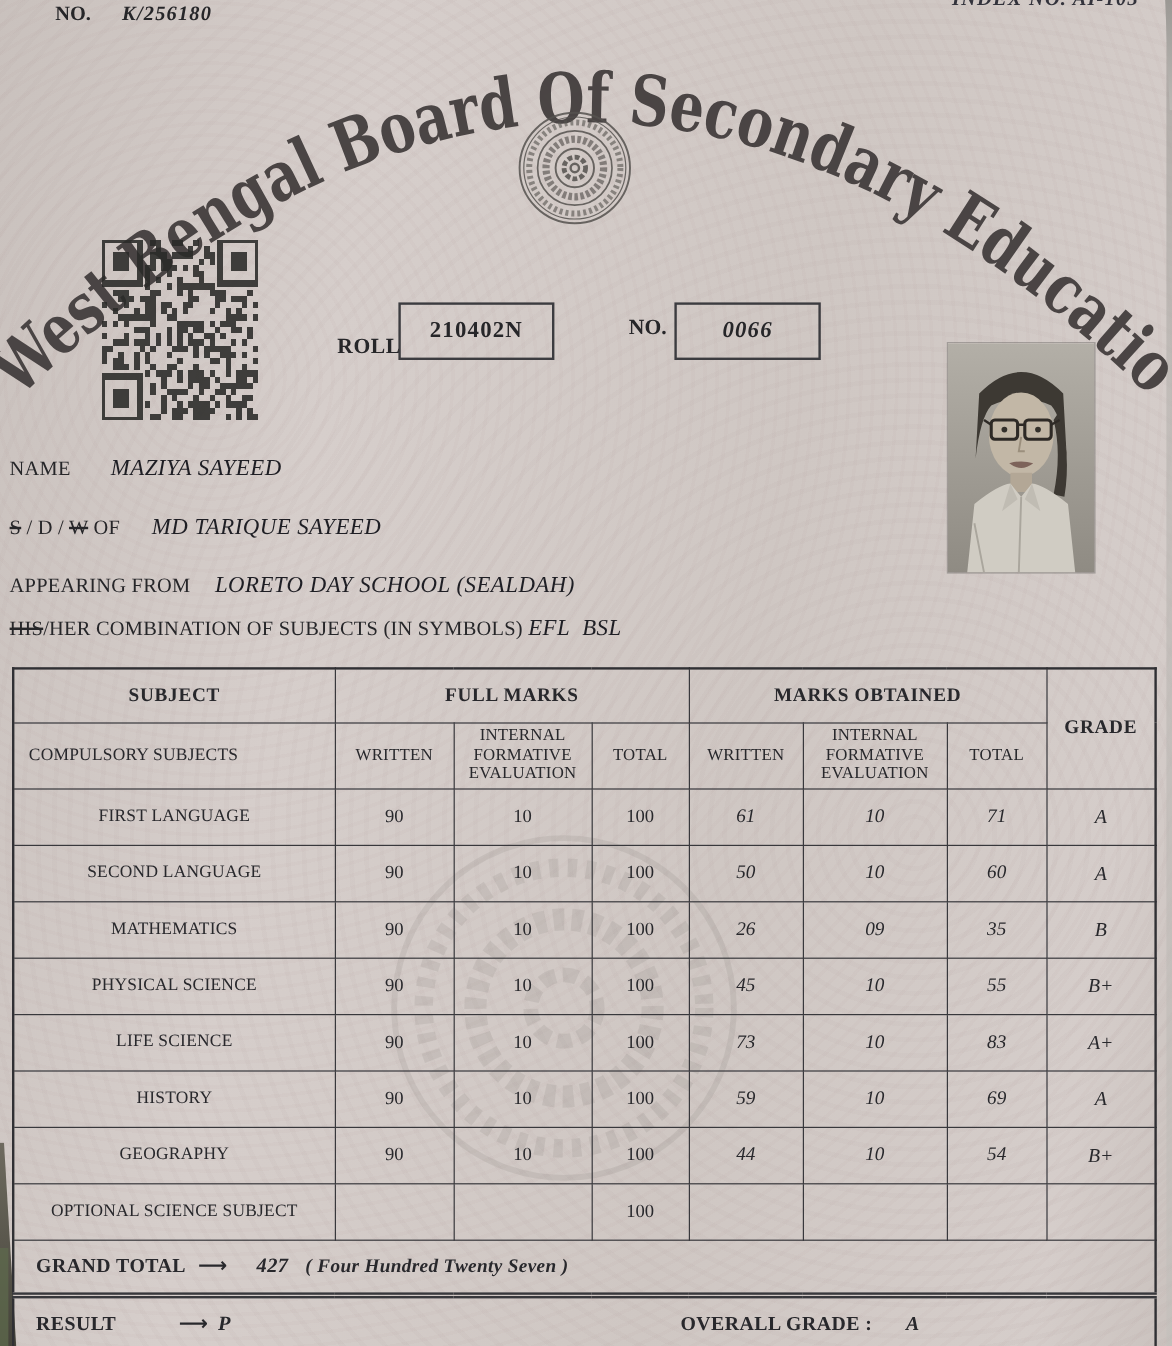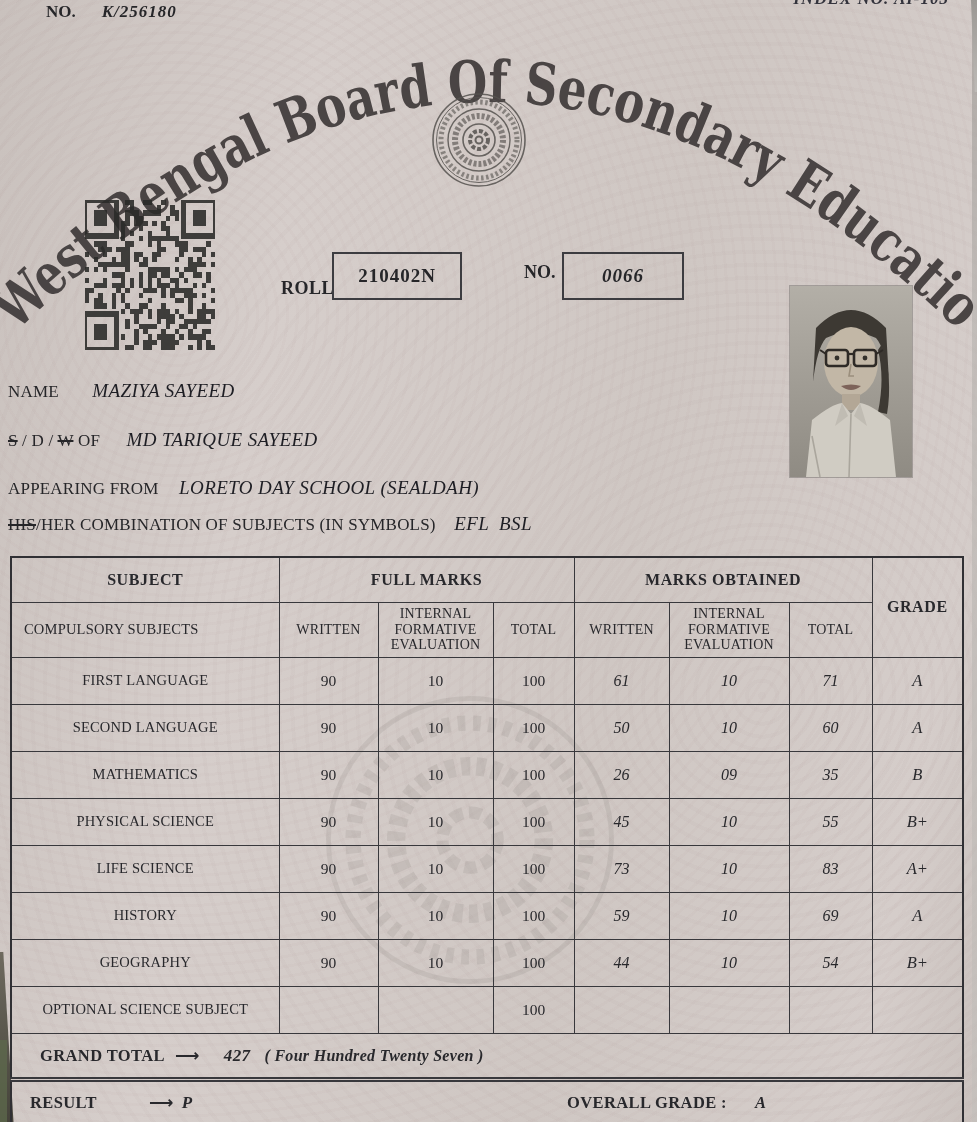--- a/index.html
+++ b/index.html
@@ -57,21 +57,21 @@
   tr.h1 th{font-weight:bold;font-size:16px;letter-spacing:.6px;}
   tr.h2{height:55px;}
   tr.h2 th{font-size:14px;line-height:1.12;letter-spacing:.2px;}
   th.grade-h{font-size:16px;letter-spacing:.5px;}
   tr.body-row{height:47px;}
   td.c-subject{text-align:left;padding-left:12px;font-size:14.5px;letter-spacing:.2px;}
   td.c-fm{font-size:15.5px;}
   td.c-mo{font-size:16px;font-weight:bold;font-style:italic;}
   td.c-grade{font-size:16.5px;font-weight:bold;font-style:italic;}
   tr.total-row{height:46px;}
-  tr.total-row td{text-align:left;padding-left:28px;font-size:16.5px;font-weight:bold;letter-spacing:.4px;}
+  tr.total-row td{text-align:left;padding-left:18px;font-size:16.5px;font-weight:bold;letter-spacing:.4px;}
   tr.result-row{height:46px;}
   tr.result-row td{text-align:left;padding-left:18px;font-size:16.5px;font-weight:bold;letter-spacing:.4px;border-top:5px double #38383c;position:relative;}
   .arrow{font-family:"DejaVu Sans",sans-serif;font-weight:bold;margin:0 8px 0 10px;font-size:17px;}
   .gt-value{font-style:italic;font-size:17px;margin-left:16px;}
   .gt-words{font-style:italic;font-size:16px;margin-left:14px;letter-spacing:.3px;}
   .res-value{font-style:italic;font-size:17px;}
   .overall{position:absolute;left:555px;top:0;height:100%;display:flex;align-items:center;}
   .overall .ov-val{font-style:italic;margin-left:28px;}
   .res-arrow-gap{margin-left:52px;}
 </style>
@@ -449,21 +449,21 @@
     <span class="strike">W</span>
     <span>OF</span>
     <span class="val" style="margin-left:22px;">MD TARIQUE SAYEED</span>
   </div>
   <div class="info-line" style="top:477px;">
     <span>APPEARING FROM</span>
     <span class="val" style="margin-left:16px;">LORETO DAY SCHOOL (SEALDAH)</span>
   </div>
   <div class="info-line" style="top:513px;">
     <span class="strike">HIS</span><span>/HER COMBINATION OF SUBJECTS (IN SYMBOLS)</span>
-    <span class="val pre" style="margin-left:14px;">EFL  BSL</span>
+    <span class="val pre" style="">EFL  BSL</span>
   </div>
 
   <svg class="watermark" viewBox="0 0 100 104">
     <g stroke="#4a4742" fill="none">
       <circle cx="50" cy="52" r="46" stroke-width="1.6"></circle>
       <circle cx="50" cy="52" r="38" stroke-width="5" stroke-dasharray="2.5 2.5"></circle>
       <circle cx="50" cy="52" r="24" stroke-width="6" stroke-dasharray="3 2"></circle>
       <circle cx="50" cy="52" r="9" stroke-width="4" stroke-dasharray="4 2"></circle>
     </g>
   </svg>

